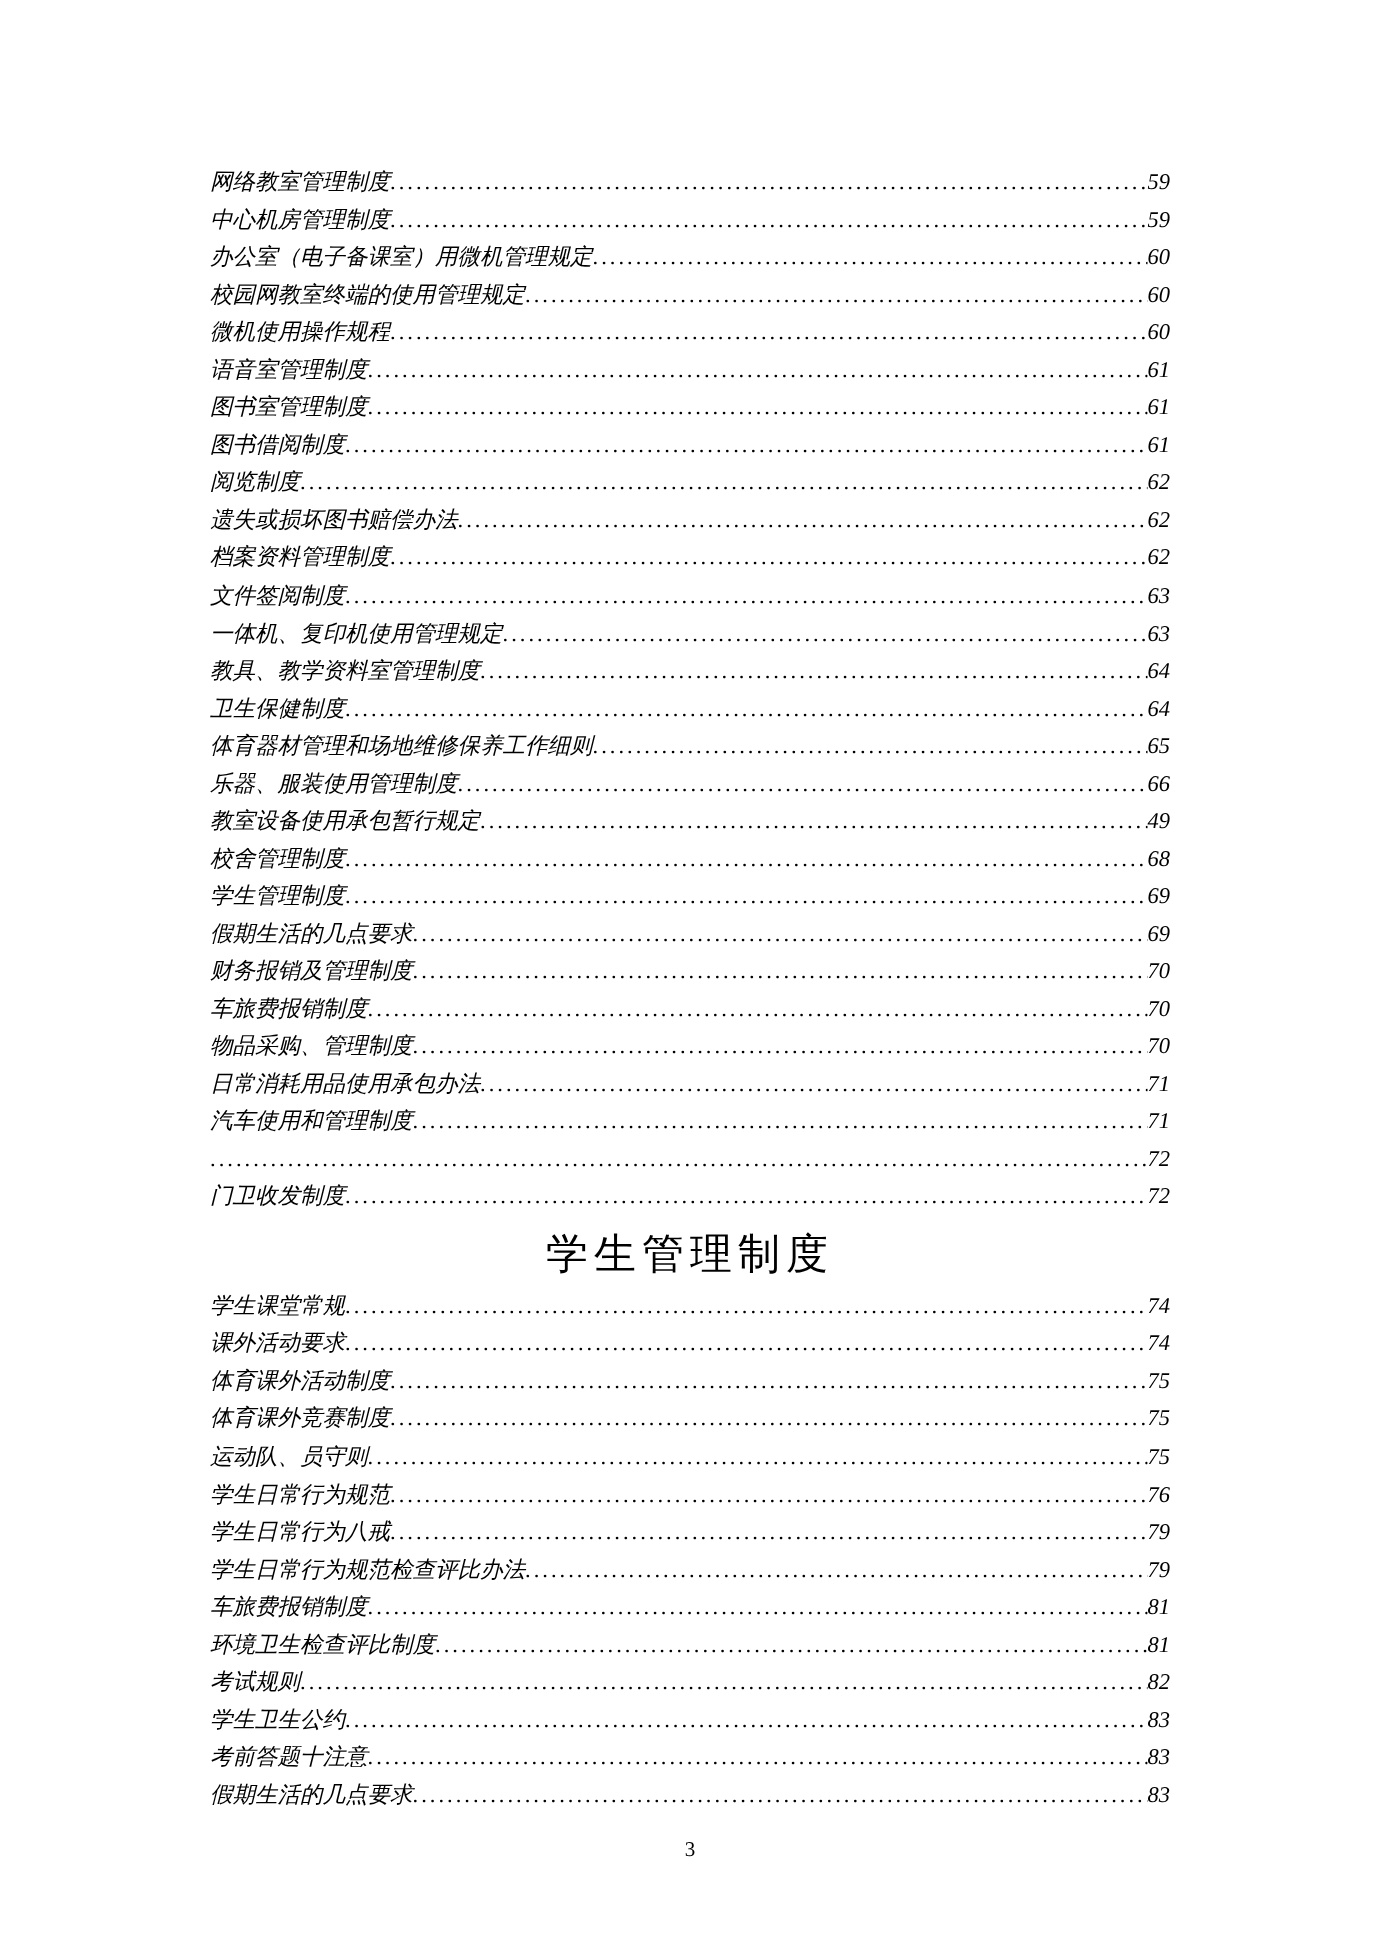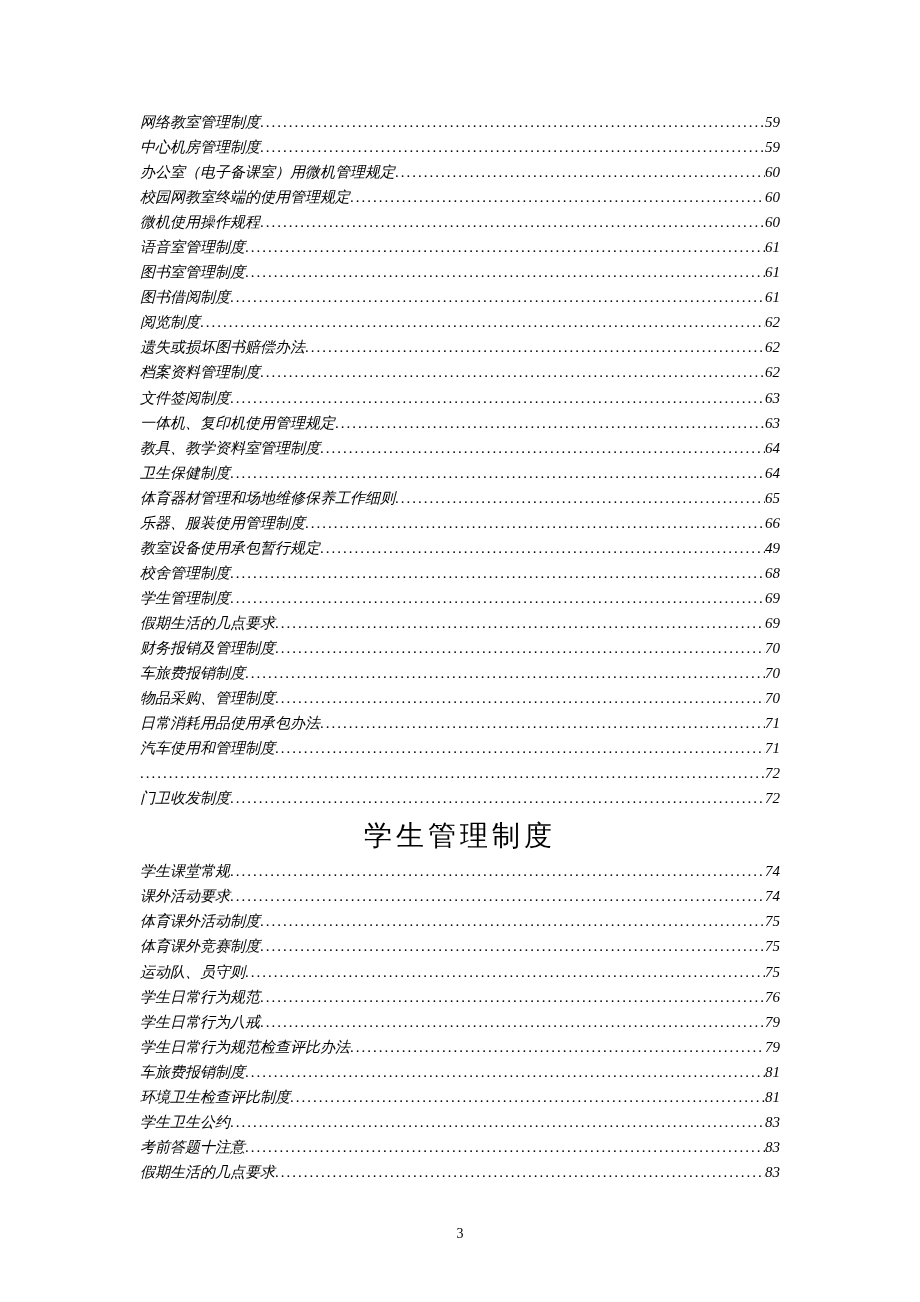--- a/index.html
+++ b/index.html
@@ -245,20 +245,25 @@
         <span class="toc-title">车旅费报销制度</span>
         <span class="toc-dots"></span>
         <span class="toc-page">81</span>
       </div>
       <div class="toc-entry">
         <span class="toc-title">环境卫生检查评比制度</span>
         <span class="toc-dots"></span>
         <span class="toc-page">81</span>
       </div>
       <div class="toc-entry">
+        <span class="toc-title">考试规则</span>
+        <span class="toc-dots"></span>
+        <span class="toc-page">82</span>
+      </div>
+      <div class="toc-entry">
         <span class="toc-title">学生卫生公约</span>
         <span class="toc-dots"></span>
         <span class="toc-page">83</span>
       </div>
       <div class="toc-entry">
         <span class="toc-title">考前答题十注意</span>
         <span class="toc-dots"></span>
         <span class="toc-page">83</span>
       </div>
       <div class="toc-entry">

